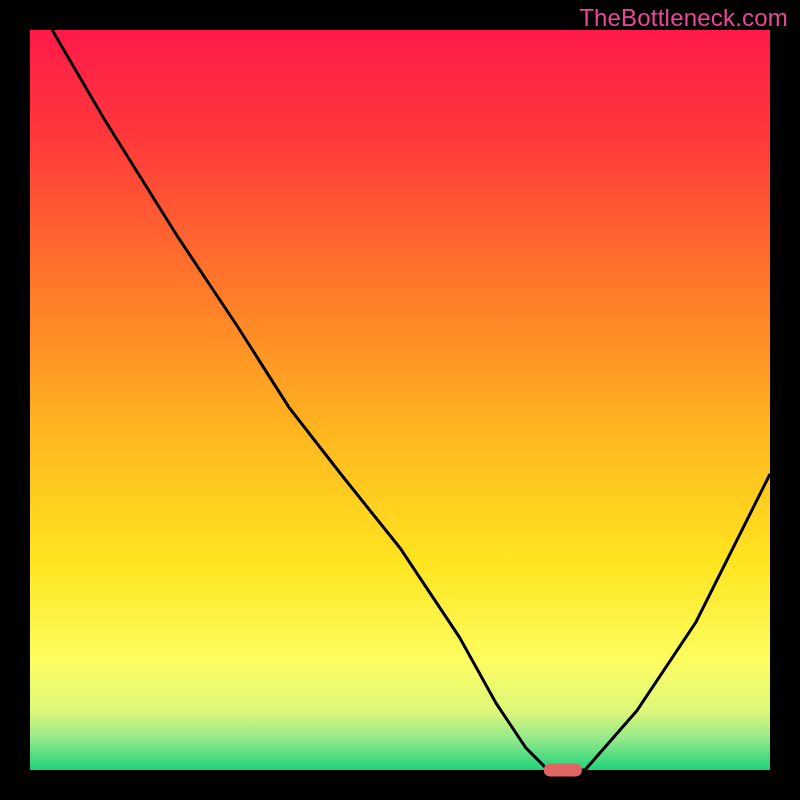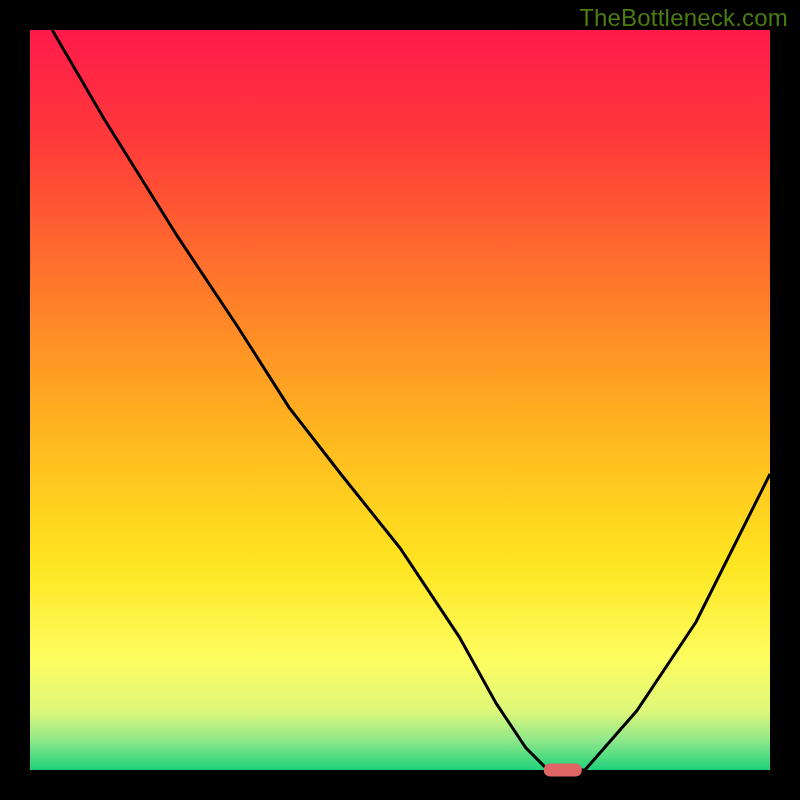--- a/index.html
+++ b/index.html
@@ -15,21 +15,21 @@
     width: 800px;
     height: 800px;
   }
   .watermark {
     position: absolute;
     top: 4px;
     right: 12px;
     font-family: Arial, Helvetica, sans-serif;
     font-size: 24px;
     font-weight: 500;
-    color: #4d7c0f;
+    color: #ec4899;
     letter-spacing: 0.2px;
     z-index: 10;
   }
   svg {
     display: block;
   }
 </style>
 </head>
 <body>
 

